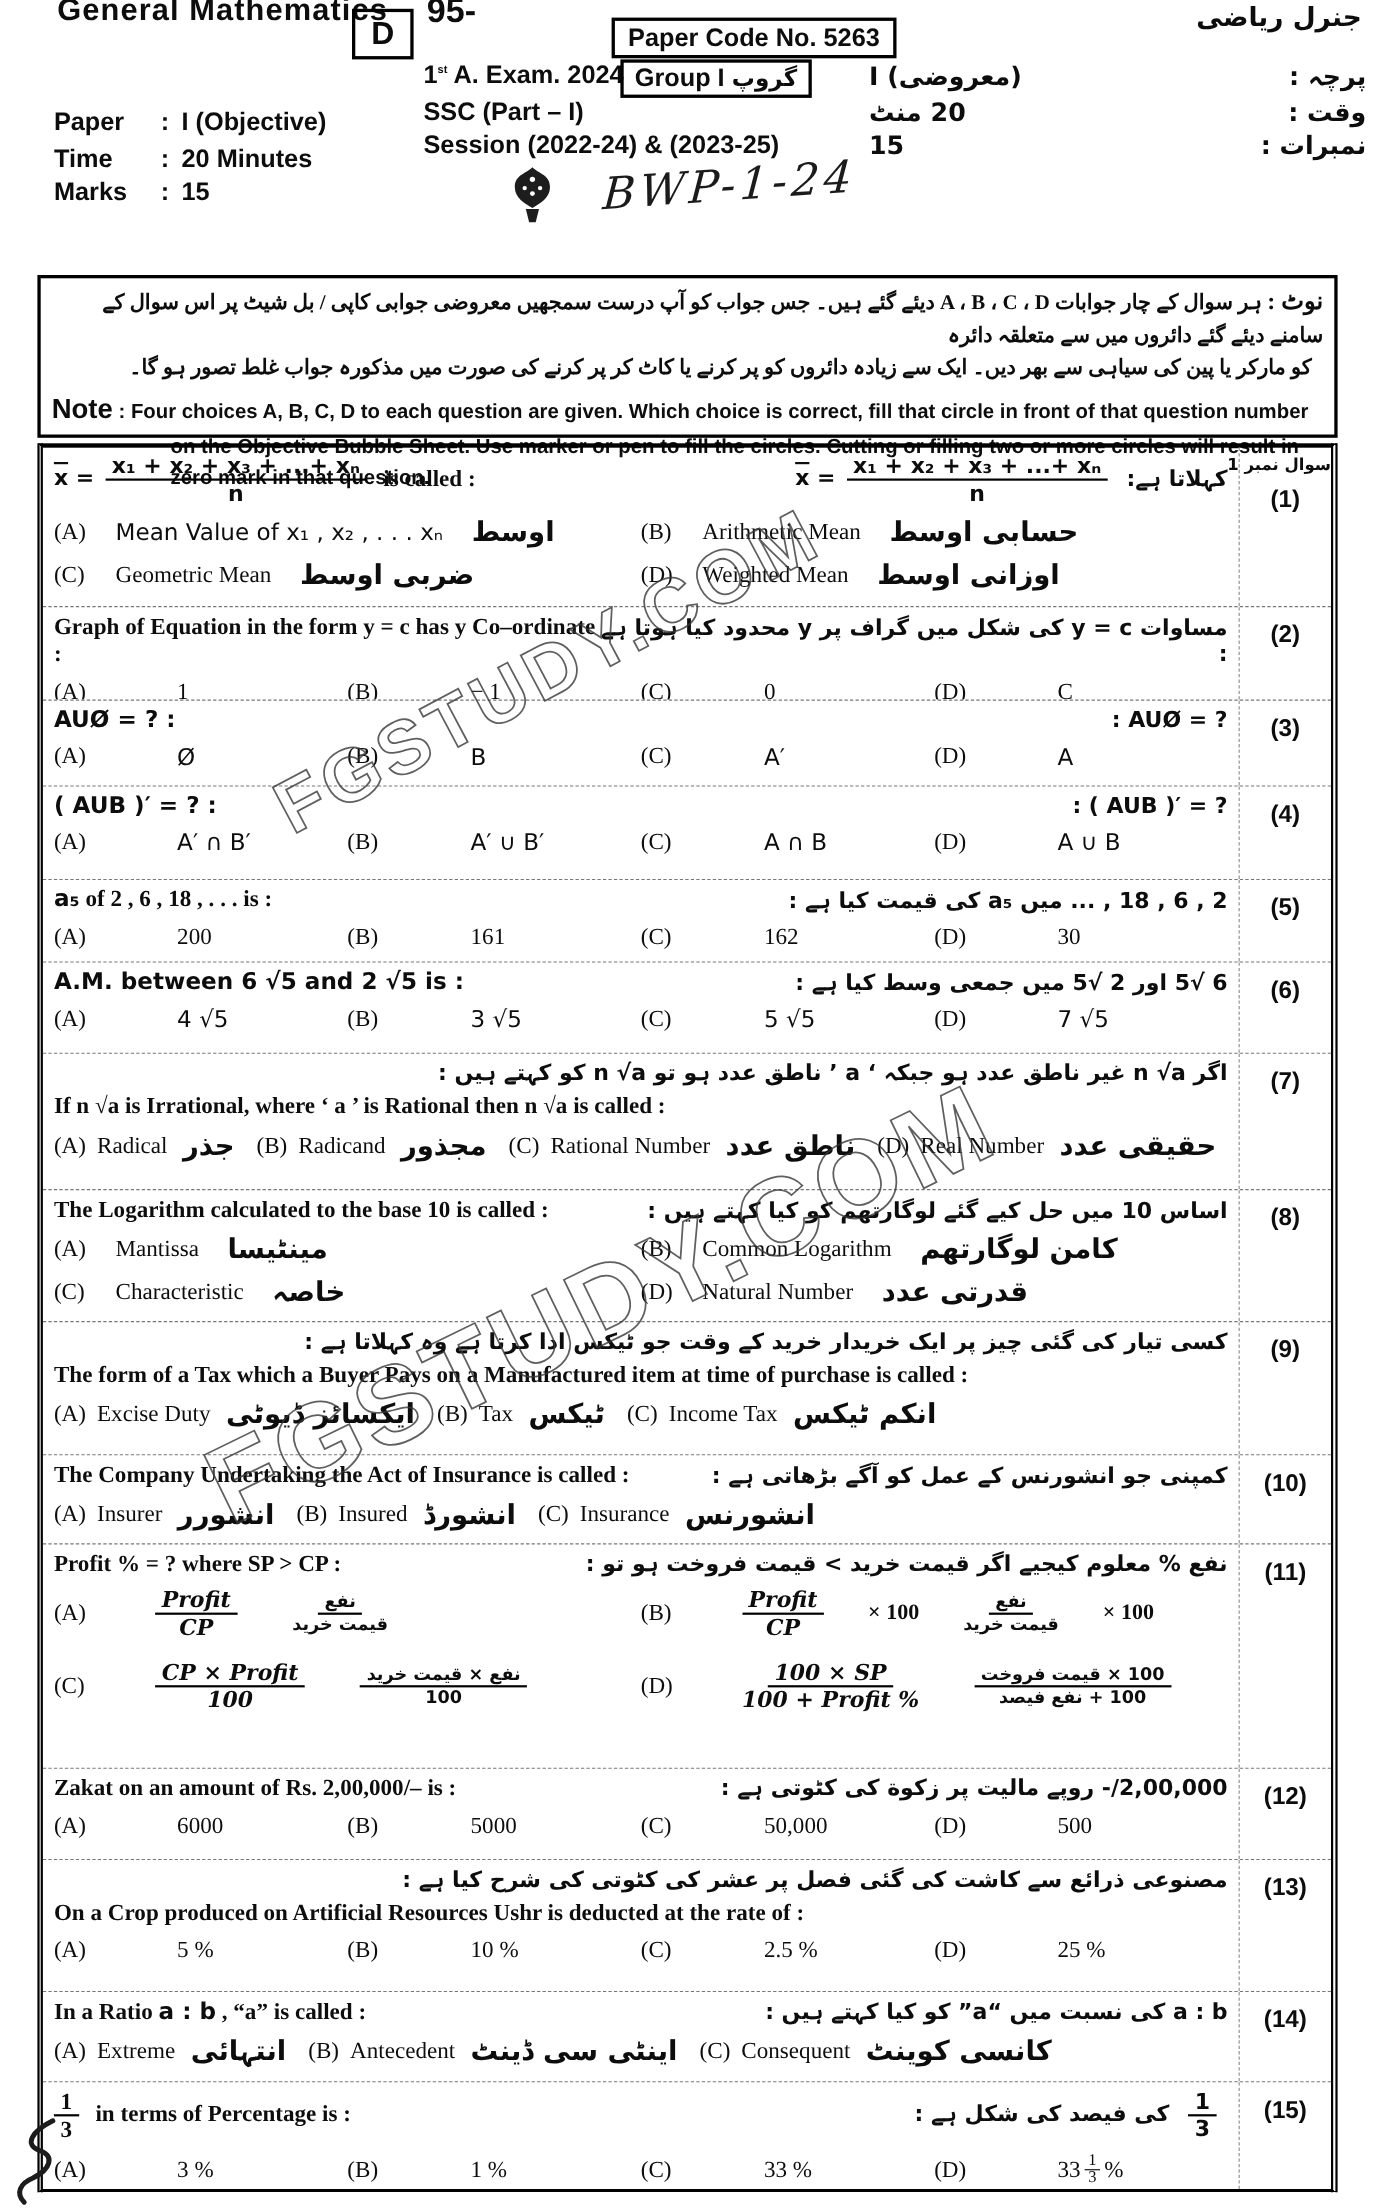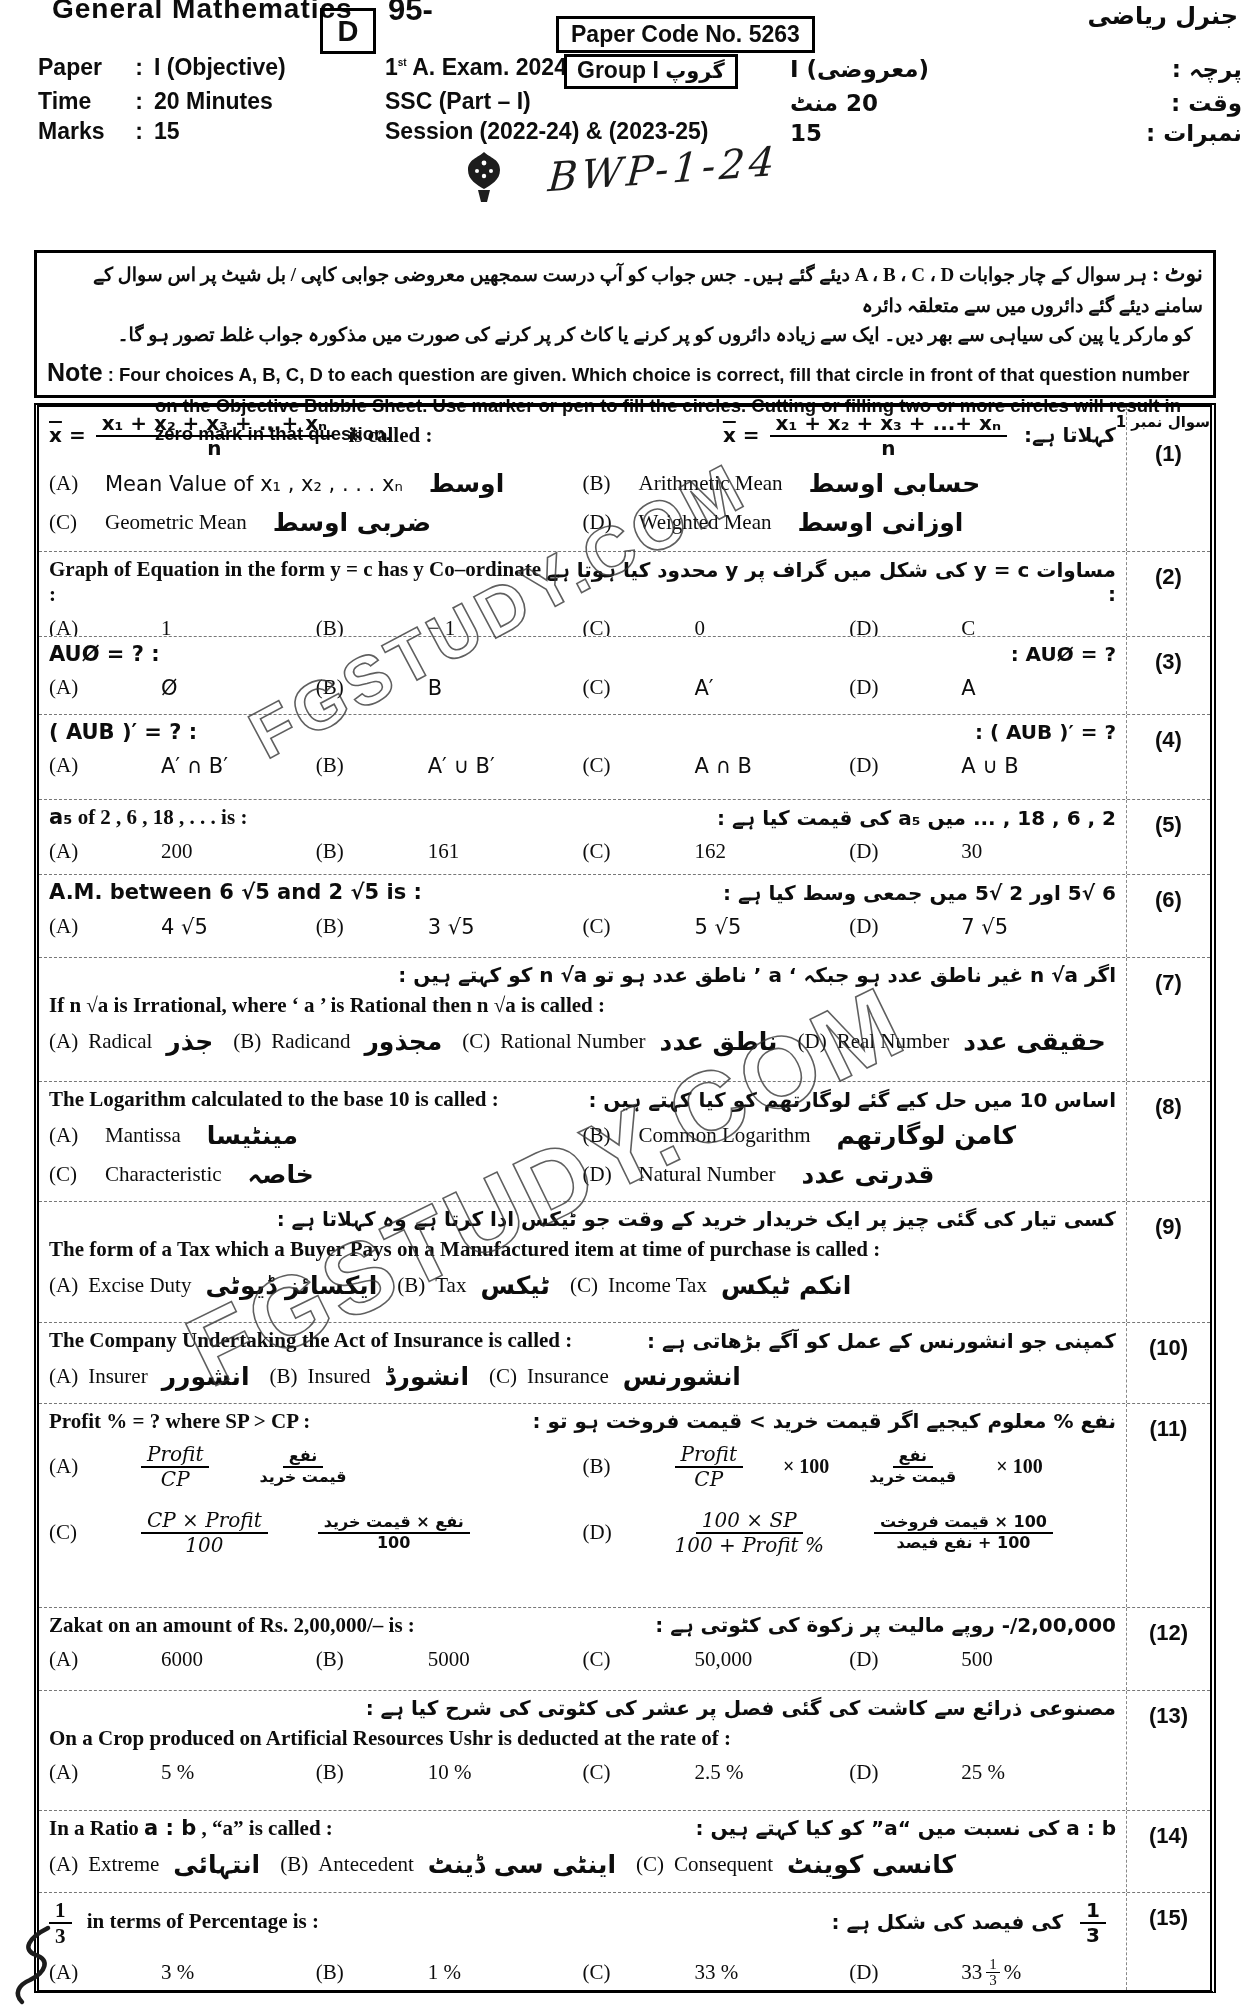--- a/index.html
+++ b/index.html
@@ -11,21 +11,21 @@
   .dv{font-family:"DejaVu Sans",sans-serif;}
   .bs{font-family:"DejaVu Sans",sans-serif;font-weight:700;}
 
   
   .subj-en{left:52px;top:-7px;font-size:28px;letter-spacing:1px;}
   .dbox{left:320px;top:8px;width:50px;height:40px;border:3px solid #000;display:flex;
         align-items:center;justify-content:center;font-size:29px;}
   .code95{left:388px;top:-8px;font-size:31px;}
   .pcode{left:556px;top:16px;border:3px solid #000;padding:2px 12px;font-size:23px;}
   .subj-ur{right:12px;top:2px;font-size:24px;font-weight:700;}
-  .hrow-l{left:38px;font-size:23px;}
+  .hrow-l{left:49px;font-size:23px;margin-top:43px;}
   .hrow-m{left:385px;font-size:23px;}
   .hl{display:inline-block;width:86px;}
   .hcolon{display:inline-block;width:30px;text-align:center;}
   .groupbox{left:564px;top:54px;border:3px solid #000;padding:0 10px 2px 10px;font-size:23px;}
   .hur{right:8px;width:452px;display:flex;justify-content:space-between;align-items:baseline;
        font-size:23px;font-weight:700;}
   .hur .val{direction:ltr;unicode-bidi:embed;}
   sup.st{font-size:10px;}
   .emblem{left:463px;top:149px;}
   .handwrite{left:548px;top:146px;font-family:"DejaVu Serif",serif;font-style:italic;
@@ -74,21 +74,21 @@
 
   .vfrac{display:inline-flex;flex-direction:column;align-items:center;vertical-align:middle;
          line-height:1.15;margin:0 10px;}
   .vfrac .fn{border-bottom:2px solid #000;padding:0 6px;}
   .formula{font-family:"DejaVu Sans",sans-serif;font-weight:700;font-size:20px;direction:ltr;unicode-bidi:embed;}
   .xbar{text-decoration:overline;}
 
   
   .opt11{width:50%;display:flex;align-items:center;gap:30px;box-sizing:border-box;margin:9px 0;}
   .opt11 .lt{width:52px;font-size:21px;}
-  .fr-en{font-family:"DejaVu Serif",serif;font-style:italic;font-weight:400;font-size:20px;}
+  .fr-en{font-family:"DejaVu Serif",serif;font-style:italic;font-weight:700;font-size:20px;}
   .fr-ur{font-size:16px;font-weight:700;}
   .mult{font-size:20px;font-weight:600;font-family:Liberation Serif, serif;}
   .o11wrap{display:flex;flex-wrap:wrap;}
 
   .minifrac{display:inline-flex;flex-direction:column;align-items:center;line-height:1;
             font-size:15px;vertical-align:middle;margin:0 4px;}
   .minifrac .fn{border-bottom:1.5px solid #000;padding:0 3px;}
 
   
   .wm{position:absolute;font-family:"Liberation Sans",sans-serif;font-weight:700;white-space:nowrap;

